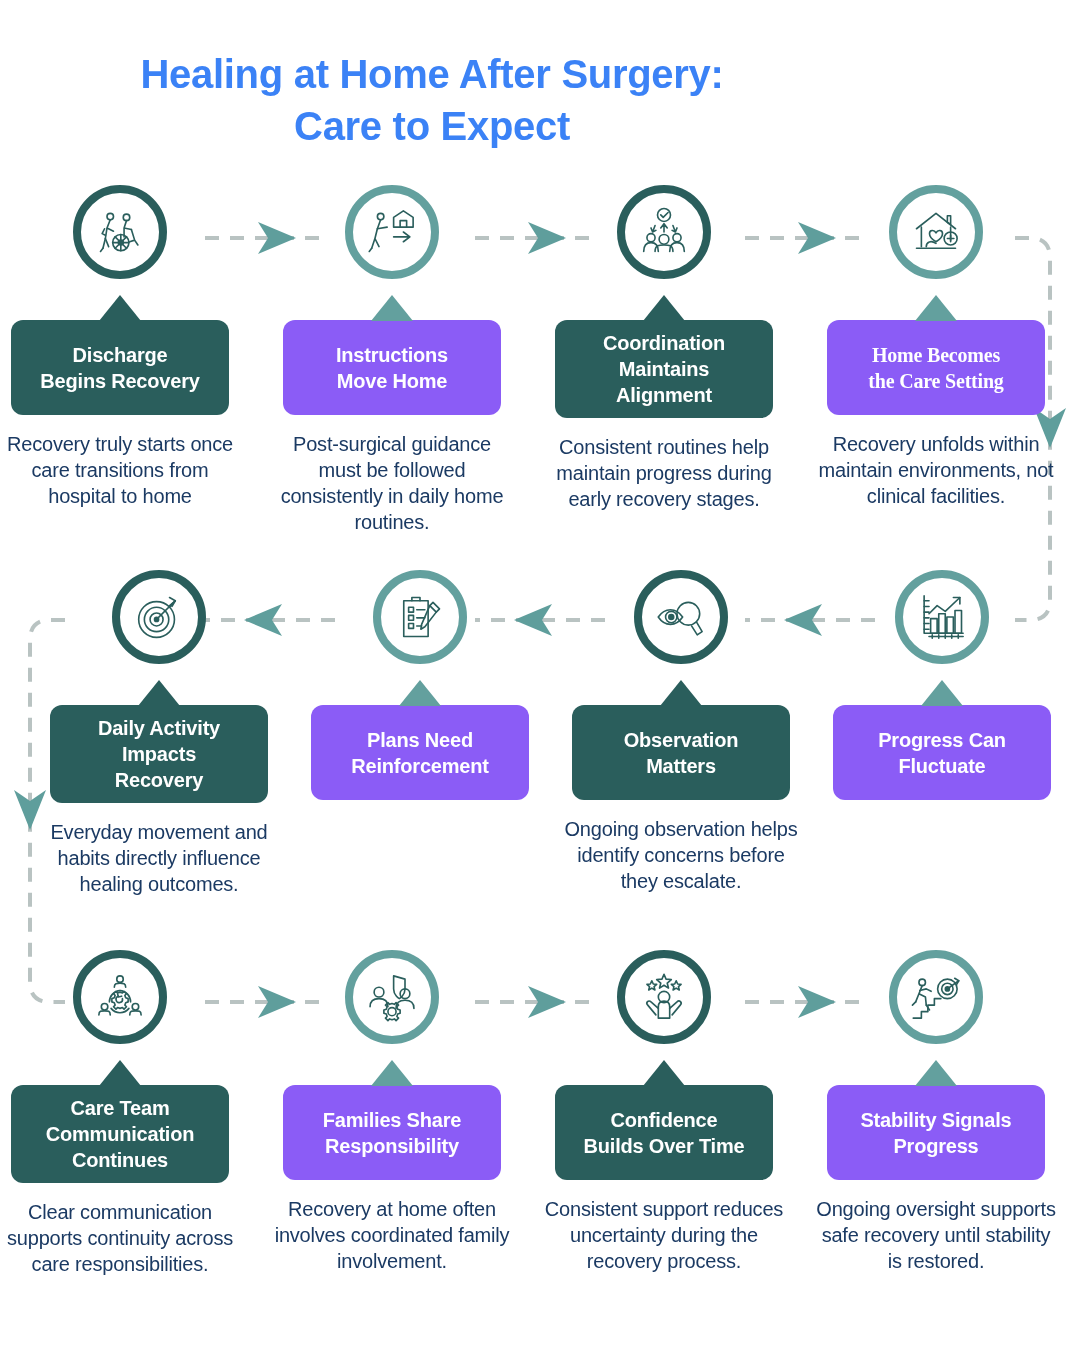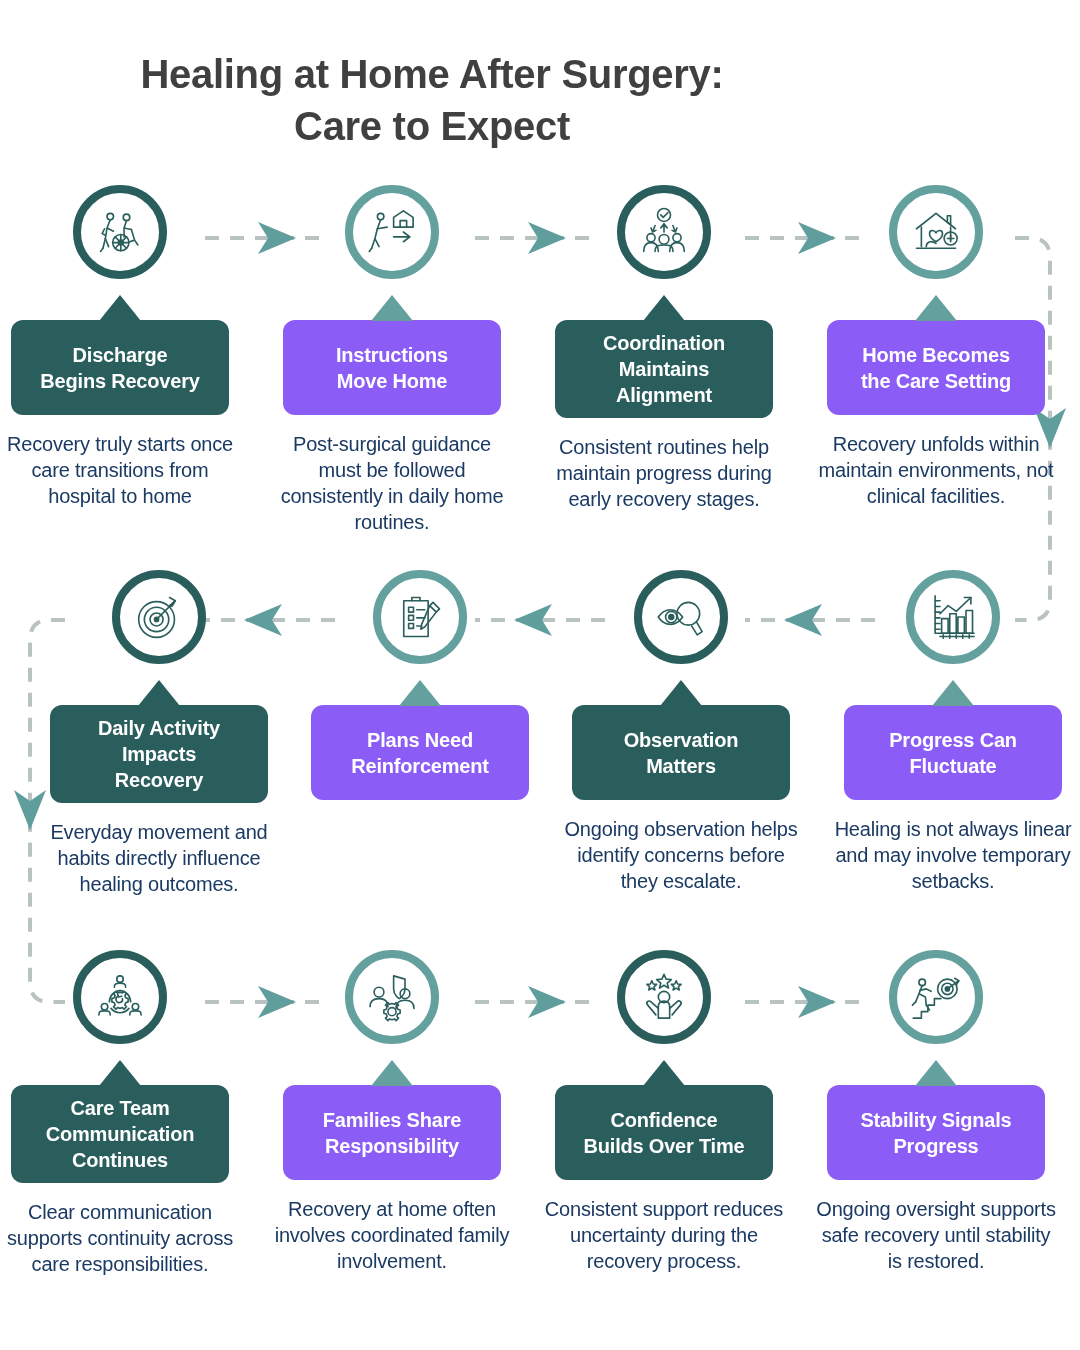--- a/index.html
+++ b/index.html
@@ -11,21 +11,21 @@
     overflow: hidden;
   }
   .page { position: relative; width: 1080px; height: 1350px; }
 
   
   .title {
     position: absolute; left: 0; top: 48px; width: 864px;
     text-align: center;
     font-size: 40px; font-weight: 700; line-height: 1.30;
     letter-spacing: -0.3px;
-    color: #404040;
+    color: #3b82f6;
   }
   .title .ln { display: block; }
 
   
   .connectors { position: absolute; left: 0; top: 0; width: 1080px; height: 1350px; }
 
   
   .row { position: absolute; left: 0; width: 952px; display: flex; gap: 32px; }
   .row-1 { top: 185px; }
   .row-2 { top: 570px; padding-left: 39px; }
@@ -210,21 +210,21 @@
           <path d="M8 52 L56 52"></path>
           <path d="M46 12 L46 20 L50 23 L50 12 Z"></path>
           <path d="M32 33 C30 29 24 29 24 34 C24 39 32 44 32 44 C32 44 40 39 40 34 C40 29 34 29 32 33 Z"></path>
           <path d="M20 50 C20 44 26 42 32 46"></path>
           <circle cx="50" cy="40" r="8"></circle>
           <path d="M50 36 L50 44 M46 40 L54 40"></path>
         </svg>
       </div>
       <div class="card-wrap">
         <div class="notch light"></div>
-        <div class="card light" style="white-space: pre-line;">Home Becomes
+        <div class="card light" style="white-space: pre-line; font-family: Liberation Serif, serif;">Home Becomes
 the Care Setting</div>
       </div>
       <div class="desc">Recovery unfolds within maintain environments, not clinical facilities.</div>
     </div>
   </div>
 
   <div class="row row-2">
 
     <div class="step">
       <div class="badge dark">
@@ -297,21 +297,20 @@
           <path d="M16 28 L26 18 L36 25 L54 8"></path>
           <path d="M46 8 L54 8 L54 16"></path>
           <path d="M16 56 H58 M20 54 V58 M28 54 V58 M36 54 V58 M44 54 V58 M52 54 V58"></path>
         </svg>
       </div>
       <div class="card-wrap">
         <div class="notch light"></div>
         <div class="card light" style="white-space: pre-line;">Progress Can
 Fluctuate</div>
       </div>
-      <div class="desc">Healing is not always linear and may involve temporary setbacks.</div>
     </div>
   </div>
 
   <div class="row row-3">
 
     <div class="step">
       <div class="badge dark">
         <svg viewBox="0 0 64 64" fill="none" stroke="#2A5E5C" stroke-width="2" stroke-linecap="round" stroke-linejoin="round">
           <circle cx="32" cy="10" r="4"></circle>
           <path d="M25 20 C25 15 28 15 32 15 C36 15 39 15 39 20"></path>

